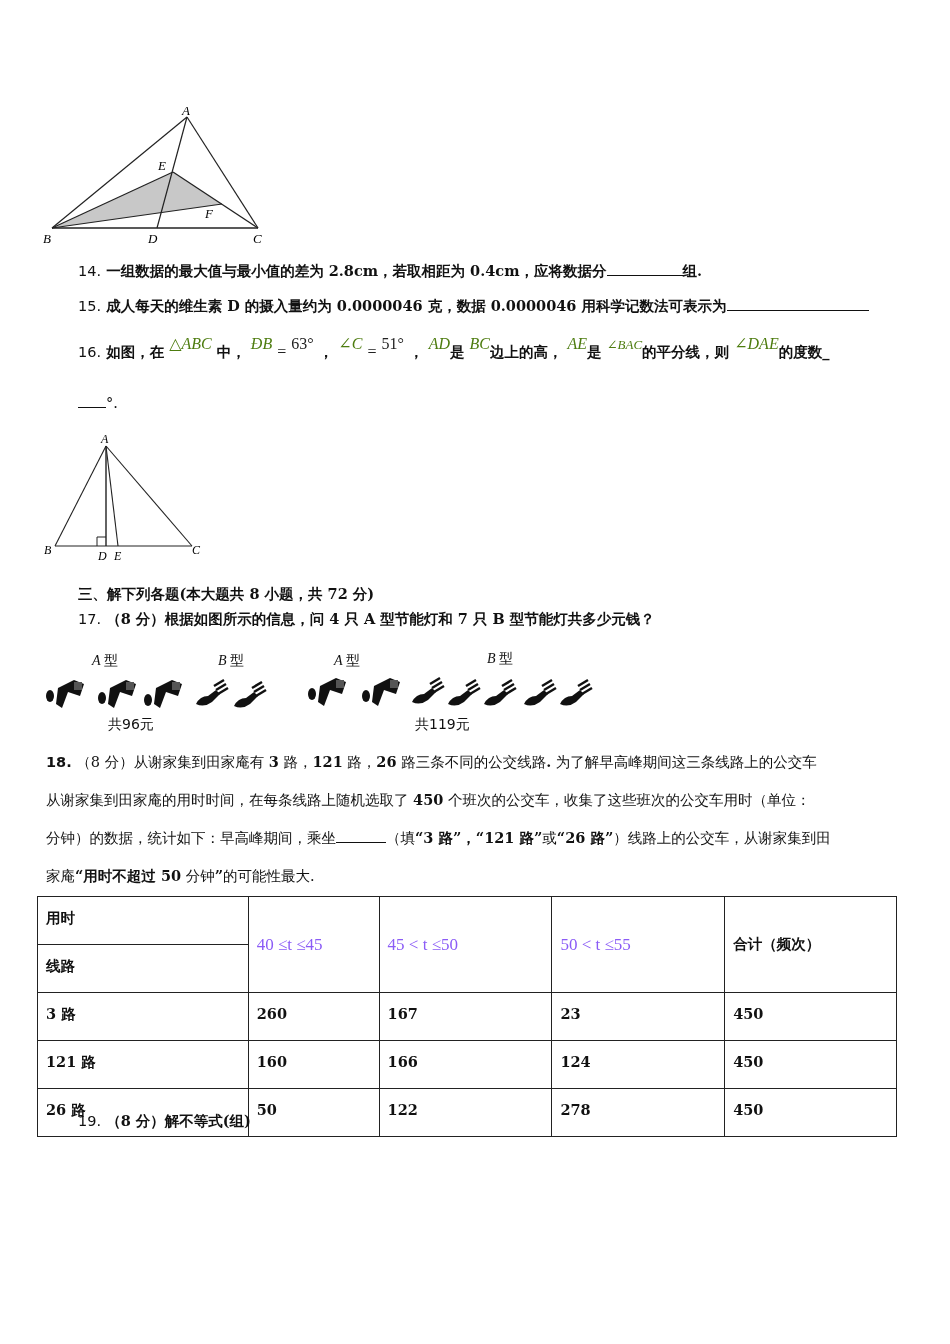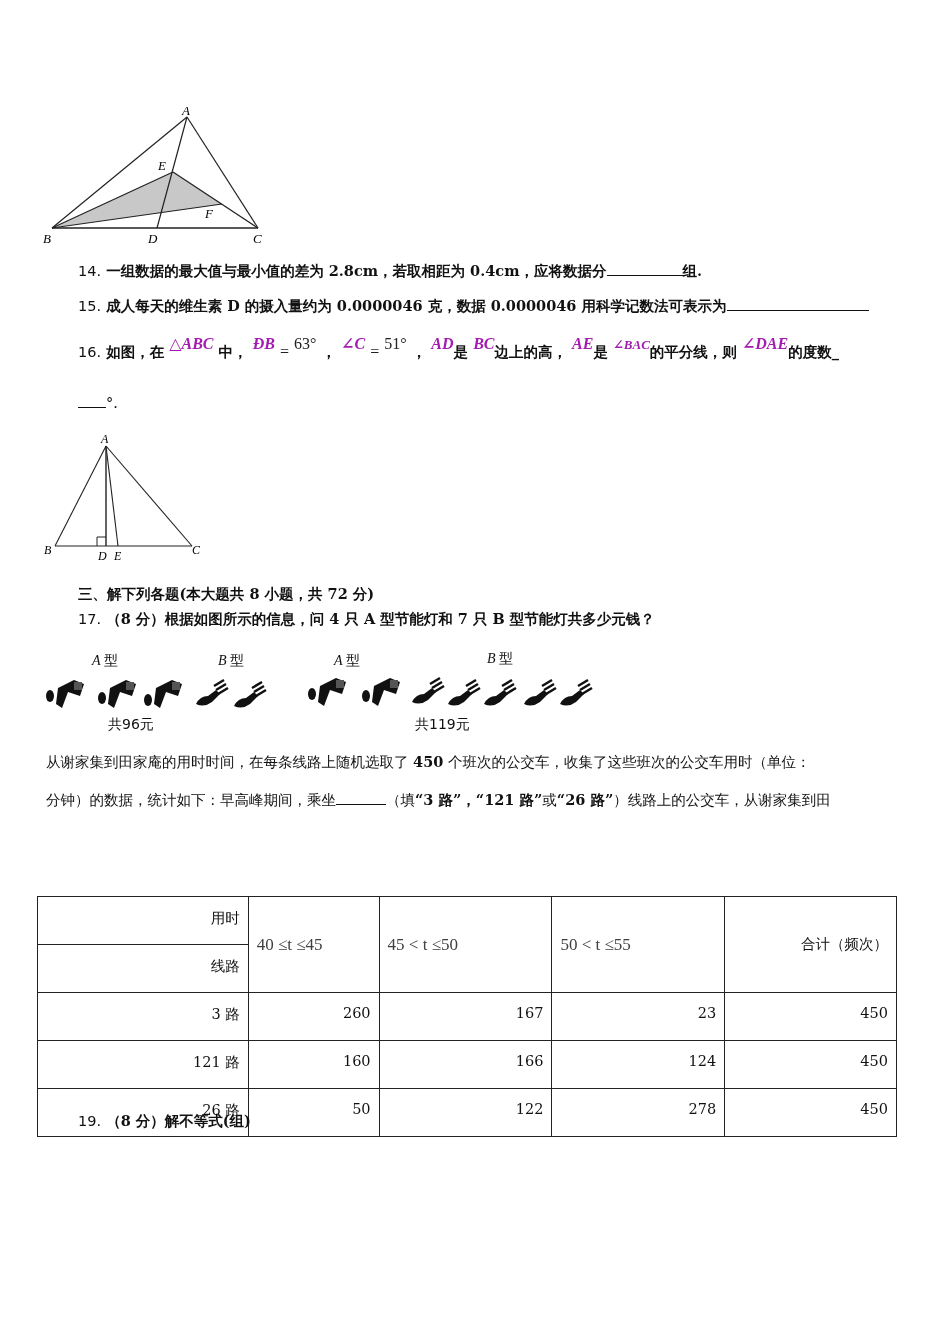--- a/index.html
+++ b/index.html
@@ -1,29 +1,29 @@
 <!DOCTYPE html>
 <html><head>
 <meta charset="utf-8">
 <style>
   html, body { margin:0; padding:0; background:#ffffff; }
   body { width:950px; height:1344px; position:relative; overflow:hidden;
          font-family:"DejaVu Serif","Liberation Serif",serif; color:#111; }
   .abs { position:absolute; }
   .q { font-size:14.5px; font-weight:bold; white-space:nowrap;margin-left:32px; }
   .qnum { font-family:"DejaVu Sans","Liberation Sans",sans-serif; font-weight:normal; }
-  .math { font-family:"Liberation Serif","DejaVu Serif",serif; font-style:italic; font-weight:bold; font-size:16px; position:relative; top:-8px; color:#a21caf; }
+  .math { font-family:"Liberation Serif","DejaVu Serif",serif; font-style:italic; font-weight:normal; font-size:16px; position:relative; top:-8px; color:#4d7c0f; }
   .mathn { font-family:"Liberation Serif","DejaVu Serif",serif; font-weight:normal; font-size:16px; position:relative; top:-8px; color:#222; }
   .blank { display:inline-block; border-bottom:1.2px solid #111; height:14px; vertical-align:baseline; }
   .p18 { font-size:14.5px; font-weight:normal; line-height:37px; white-space:nowrap; }
   .p18 b { font-weight:bold; }
   table.data { border-collapse:collapse; position:absolute; left:37px; top:896px; width:860px; }
   table.data td { border:1.5px solid #222; font-size:14.5px; vertical-align:top; padding:12px 8px 0 8px; height:35px; }
-  table.data td.b { font-weight:normal;text-align:right; }
-  table.data td.mh { vertical-align:middle; font-family:"Liberation Serif","DejaVu Serif",serif; font-size:17px; color:#404040; padding-top:0; }
+  table.data td.b { font-weight:bold; }
+  table.data td.mh { vertical-align:middle; font-family:"Liberation Serif","DejaVu Serif",serif; font-size:17px; color:#8b5cf6; padding-top:0; }
   .lamp-label { font-family:"Liberation Serif",serif; font-size:14px; }
   .lamp-label i { font-style:italic; }
   .total { font-family:"DejaVu Sans","Liberation Sans",sans-serif; font-size:14px; }
   svg text { font-family:"Liberation Serif","DejaVu Serif",serif; font-style:italic; }
 </style>
 </head>
 <body>
 
 <svg class="abs" style="left:40px;top:100px;" width="240" height="150" viewBox="0 0 240 150">
   <polygon points="12,128 133,72 182,104" fill="#c8c8c8" stroke="none"></polygon>
@@ -156,24 +156,31 @@
   </g>
   <g fill="#111" transform="translate(252,0)">
     <path d="M2,32 Q6,24 14,24 L22,18 L26,22 L18,30 Q10,36 2,32 Z"></path>
       <path d="M20,14 L30,8 M22,18 L32,12 M24,22 L34,16" stroke="#111" stroke-width="2.5"></path>
   </g>
 </svg>
 <div class="abs total" style="left:415px;top:716px;">共119元</div>
 
 <div class="abs p18" style="left:46px;top:743px;">
   <div>
+    <span class="qnum" style="font-weight:bold">18.</span>
+    <span>（8 分）从谢家集到田家庵有 </span><b>3</b><span> 路，</span><b>121</b><span> 路，</span><b>26</b><span> 路三条不同的公交线路</span><b>.</b><span> 为了解早高峰期间这三条线路上的公交车</span>
+  </div>
+  <div>
     <span>从谢家集到田家庵的用时时间，在每条线路上随机选取了 </span><b>450</b><span> 个班次的公交车，收集了这些班次的公交车用时（单位：</span>
   </div>
   <div>
     <span>分钟）的数据，统计如下：早高峰期间，乘坐</span><span class="blank" style="width:50px;"></span><span>（填</span><b>“3 路”，“121 路”</b><span>或</span><b>“26 路”</b><span>）线路上的公交车，从谢家集到田</span>
+  </div>
+  <div>
+    <span>家庵</span><b>“用时不超过 </b><b>50</b><span> 分钟</span><b>”</b><span>的可能性最大.</span>
   </div>
 </div>
 
 <table class="data">
   <colgroup>
     <col style="width:211px">
       <col style="width:131px">
       <col style="width:173px">
       <col style="width:173px">
       <col style="width:172px">

